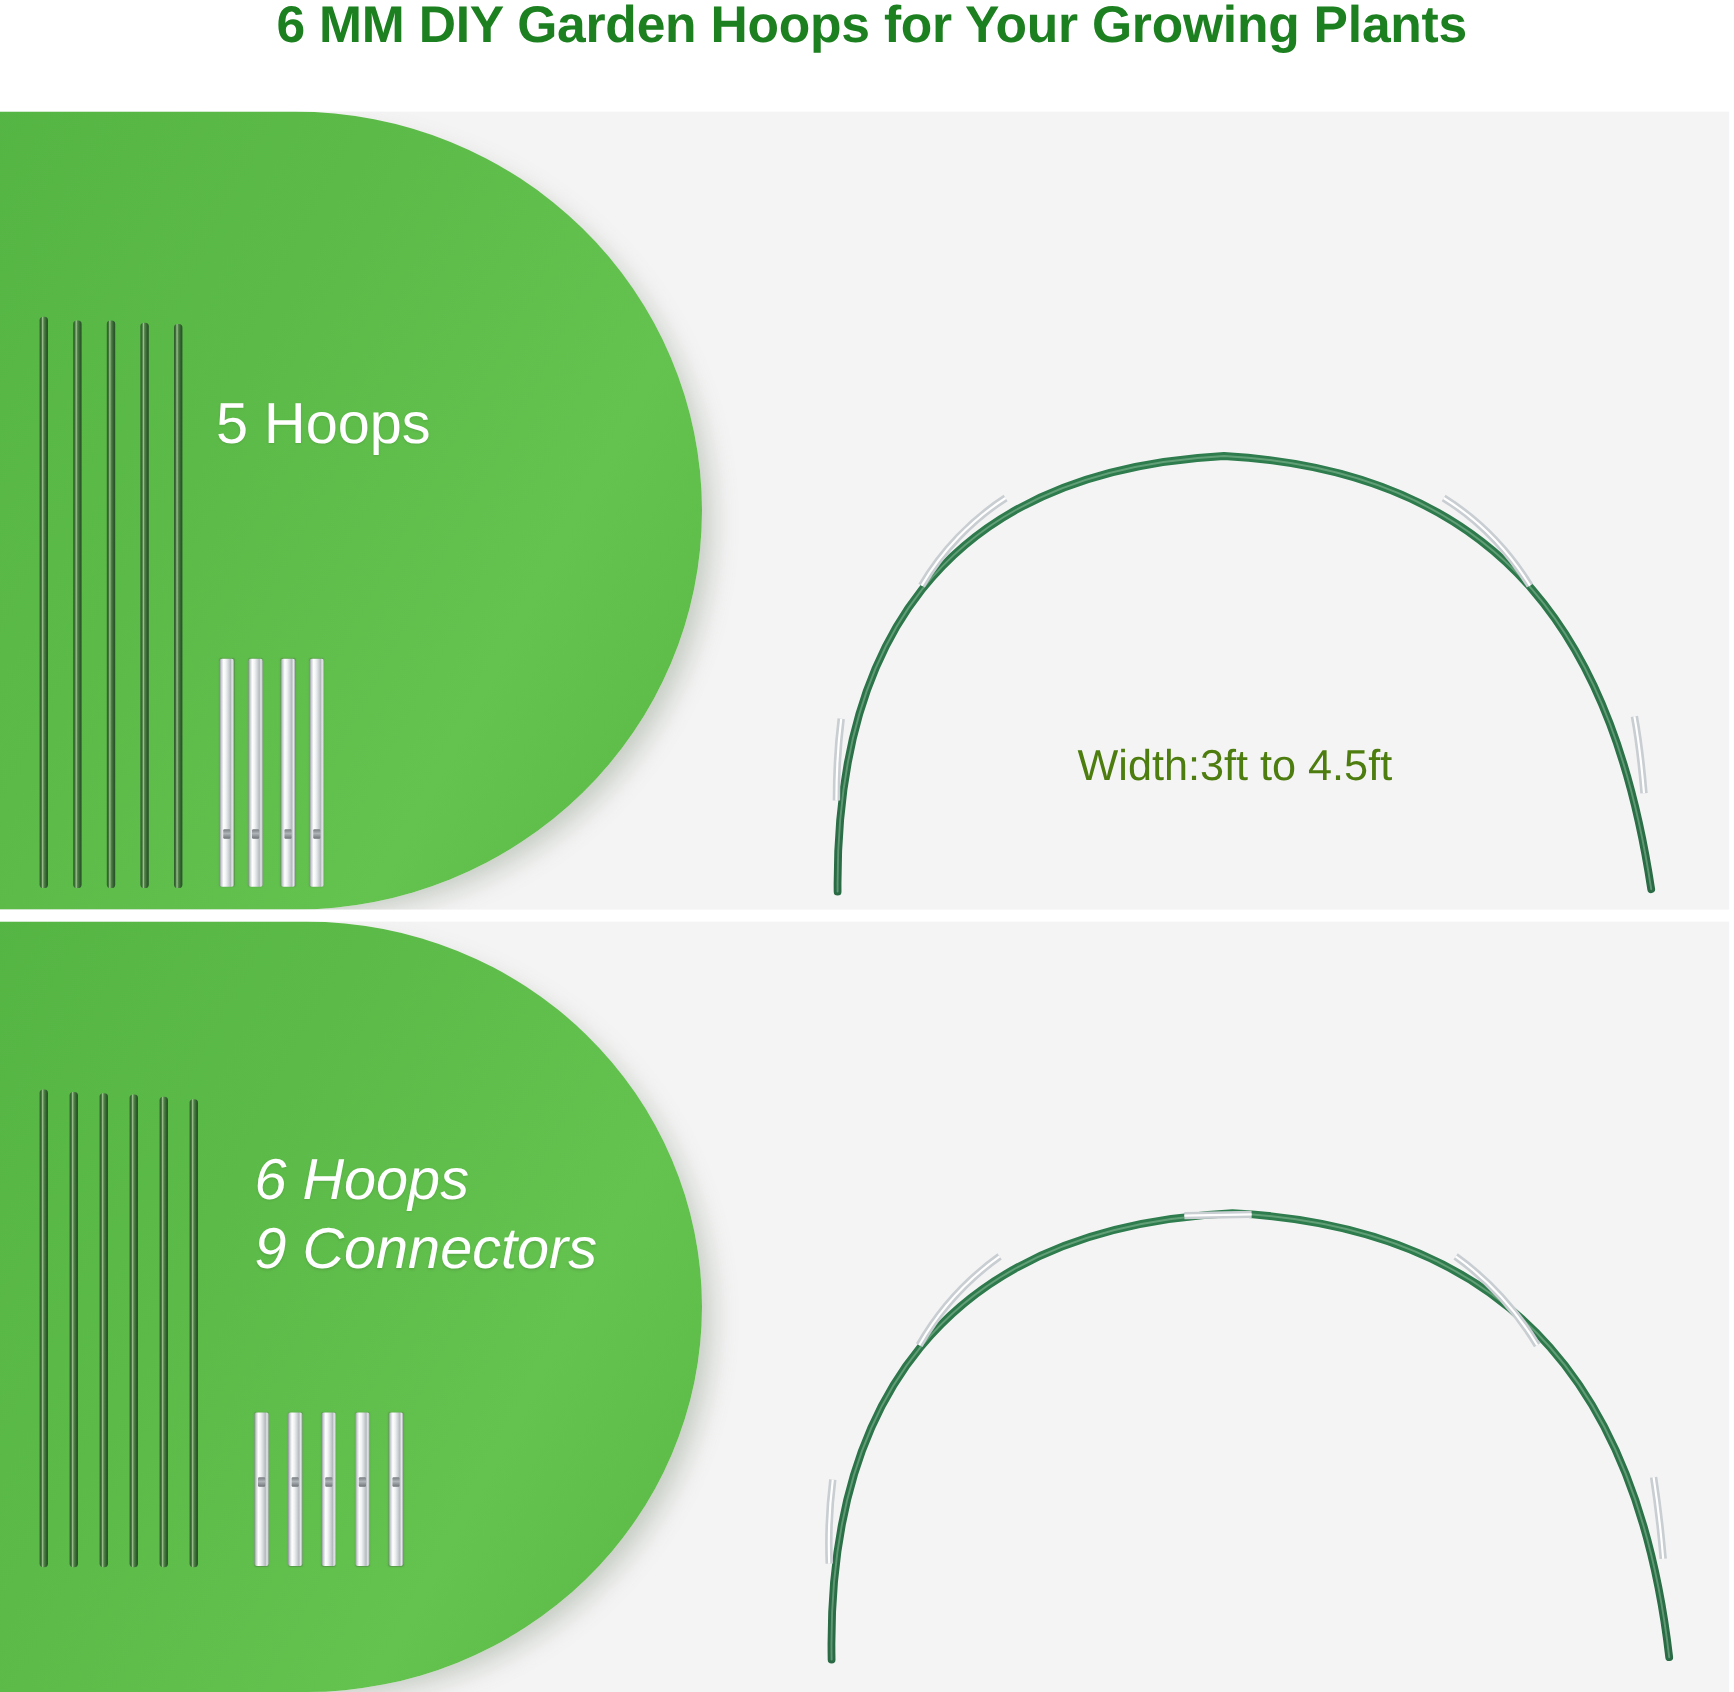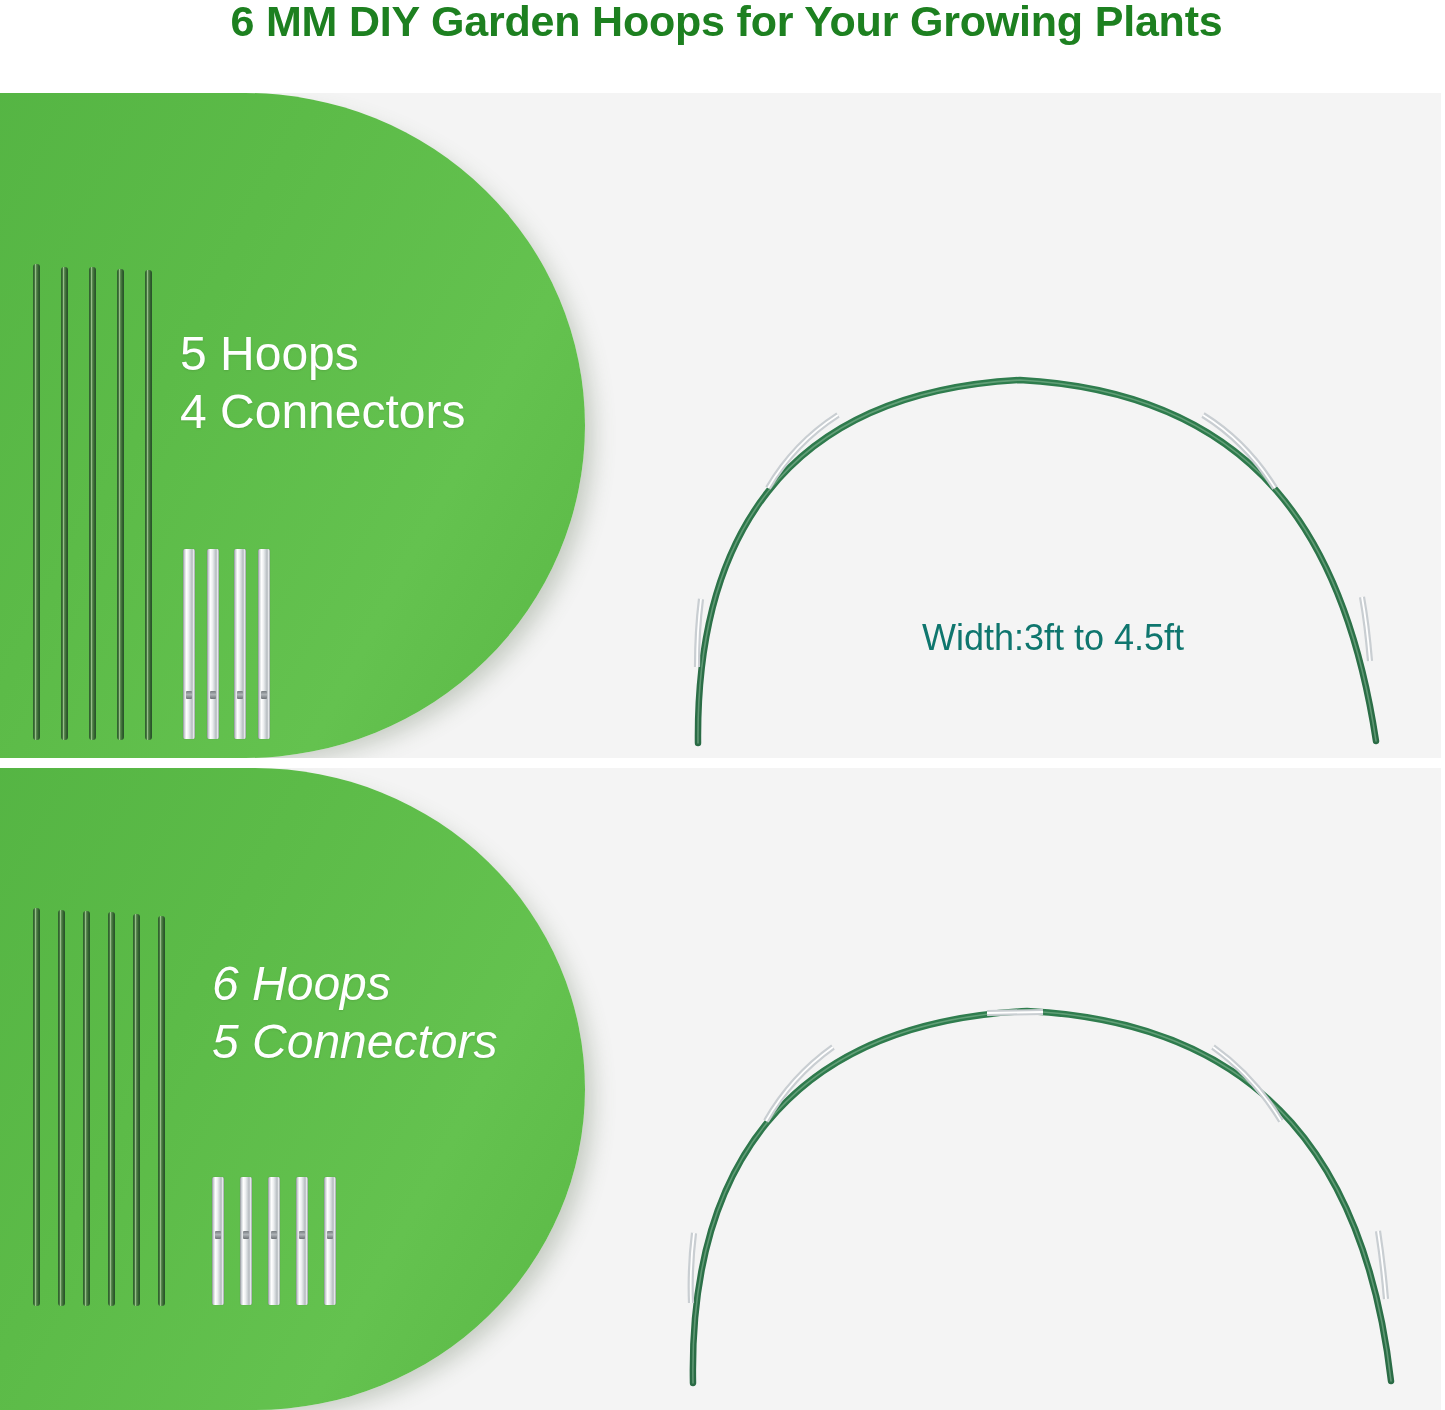--- a/index.html
+++ b/index.html
@@ -123,27 +123,26 @@
     text-shadow: 0 1px 2px rgba(50,90,40,0.18);
   }
 
   
   .arch-svg {
     position: absolute;
     pointer-events: none;
   }
   .width-label {
     position: absolute;
-    color: #0f766e;
+    color: #4d7c0f;
     font-family: "Liberation Sans", sans-serif;
     font-weight: normal;
     font-size: 36px;
     line-height: 1;
     white-space: nowrap;
-    margin-left: 24px;
   }
 </style>
 </head>
 <body>
 
 <div class="title-bar">
   <div class="title-text">6 MM DIY Garden Hoops for Your Growing Plants</div>
 </div>
 
 <div class="panel" id="panel-top">
@@ -163,21 +162,20 @@
     <span class="notch" style="top:142px;"></span>
   </div>
   <div class="connector" style="left:234px; top:456px; height:190px;">
     <span class="notch" style="top:142px;"></span>
   </div>
   <div class="connector" style="left:258px; top:456px; height:190px;">
     <span class="notch" style="top:142px;"></span>
   </div>
 
   <div class="blob-label" style="left:180px; top:232px;">5 Hoops</div>
-  <div class="blob-label" style="left:180px; top:290px;">4 Connectors</div>
 
   <svg class="arch-svg" style="left:660px; top:150px;" width="760" height="520" viewBox="0 0 760 520">
     <defs>
       <linearGradient id="archGradTop" x1="0" y1="0" x2="0" y2="1">
         <stop offset="0%" stop-color="#2f7d4e"></stop>
         <stop offset="100%" stop-color="#2a6b45"></stop>
       </linearGradient>
     </defs>
 
     <path d="M 38 500 C 36 300, 120 150, 360 137 C 600 150, 686 300, 716 498" fill="none" stroke="url(#archGradTop)" stroke-width="6.5" stroke-linecap="round"></path>
@@ -218,21 +216,21 @@
     <span class="notch" style="top:54px;"></span>
   </div>
   <div class="connector" style="left:296px; top:409px; height:128px;">
     <span class="notch" style="top:54px;"></span>
   </div>
   <div class="connector" style="left:324px; top:409px; height:128px;">
     <span class="notch" style="top:54px;"></span>
   </div>
 
   <div class="blob-label" style="left:212px; top:187px;">6 Hoops</div>
-  <div class="blob-label" style="left:212px; top:245px;">5 Connectors</div>
+  <div class="blob-label" style="left:212px; top:245px;">9 Connectors</div>
 
   <svg class="arch-svg" style="left:655px; top:105px;" width="780" height="530" viewBox="0 0 780 530">
     <defs>
       <linearGradient id="archGradBot" x1="0" y1="0" x2="0" y2="1">
         <stop offset="0%" stop-color="#2f7d4e"></stop>
         <stop offset="100%" stop-color="#2a6b45"></stop>
       </linearGradient>
     </defs>
 
     <path d="M 38 510 C 34 300, 128 150, 372 138 C 616 150, 712 300, 736 508" fill="none" stroke="url(#archGradBot)" stroke-width="6.5" stroke-linecap="round"></path>

